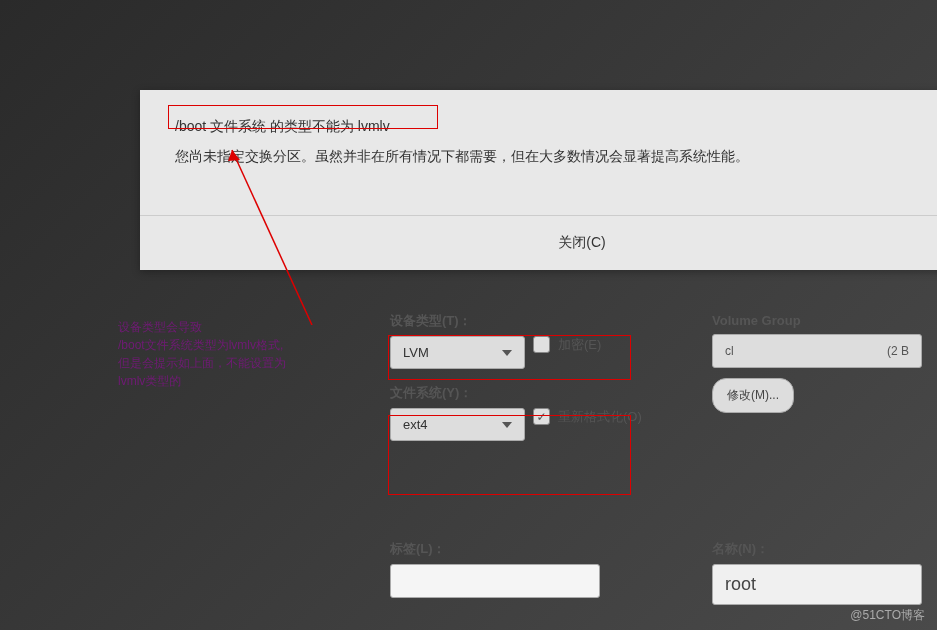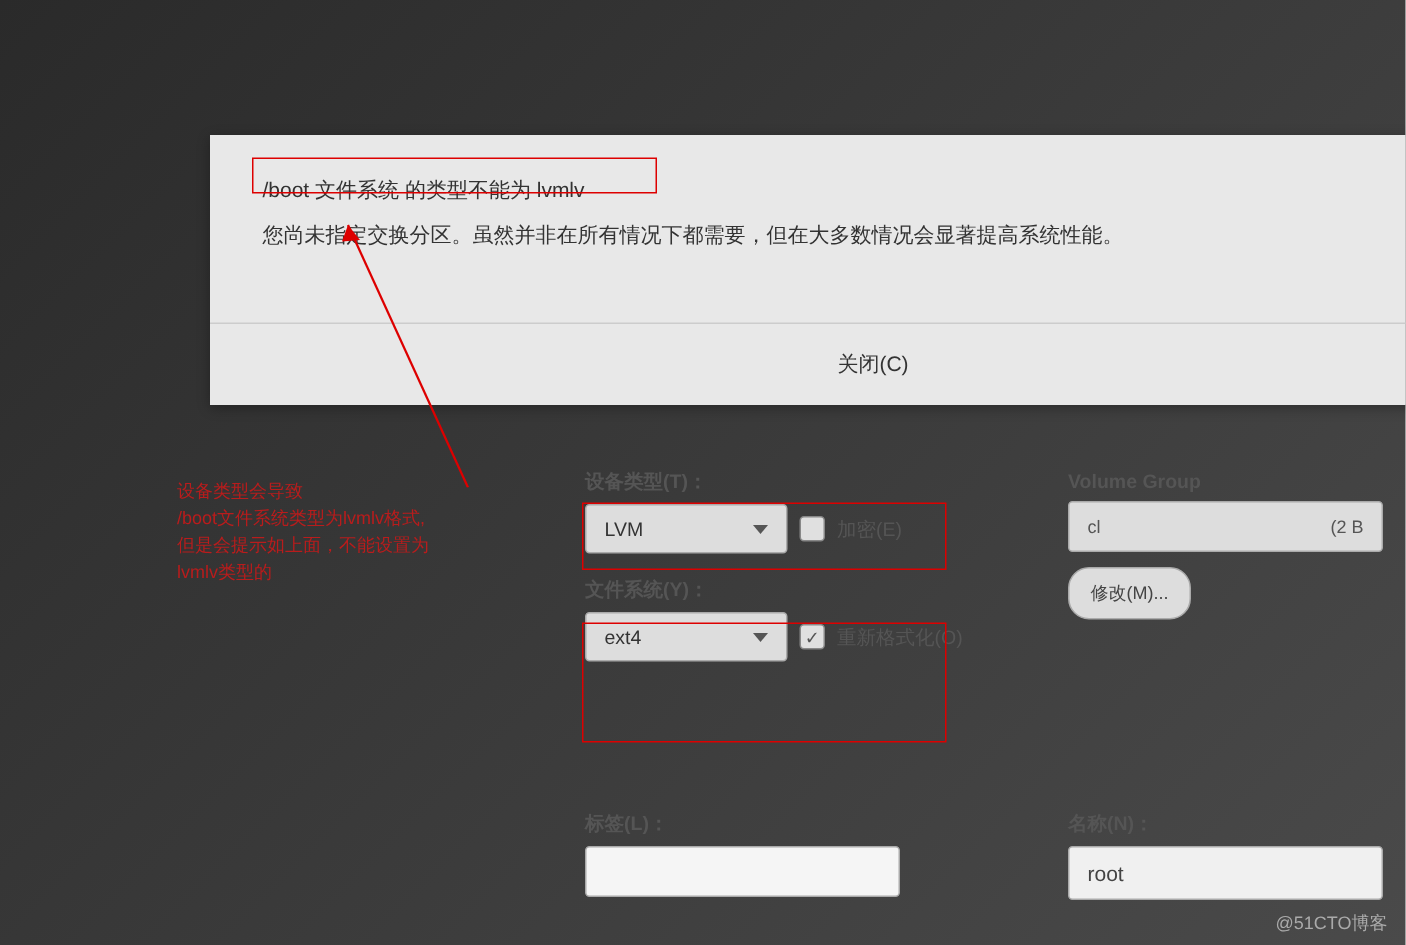--- a/index.html
+++ b/index.html
@@ -68,41 +68,40 @@
     }
     .red-arrow polygon {
       fill: #d00;
     }
     .annotation {
       position: absolute;
       left: 118px;
       top: 318px;
       width: 225px;
       font-size: 12px;
-      color: #b91c1c;
+      color: #701a75;
       line-height: 1.5;
     }
     .form-area {
       position: absolute;
       left: 390px;
       top: 312px;
     }
     .form-group {
       margin-bottom: 15px;
     }
     .form-label {
       font-size: 13px;
       font-weight: bold;
       color: #555;
       margin-bottom: 6px;
       display: block;
     }
     .control-row {
       display: flex;
-      align-items: center;
       gap: 8px;
     }
     .select-box {
       background: #ddd;
       border: 1px solid #aaa;
       border-radius: 3px;
       padding: 8px 12px;
       min-width: 135px;
       display: flex;
       justify-content: space-between;
@@ -203,21 +202,21 @@
       position: absolute;
       left: 712px;
       top: 540px;
     }
     .name-input {
       background: #f0f0f0;
       border: 1px solid #aaa;
       border-radius: 3px;
       padding: 9px 12px;
       min-width: 210px;
-      font-size: 14px;
+      font-size: 18px;
       color: #444;
     }
     .watermark {
       position: absolute;
       right: 12px;
       bottom: 6px;
       font-size: 12px;
       color: #aaa;
     }
   </style>

